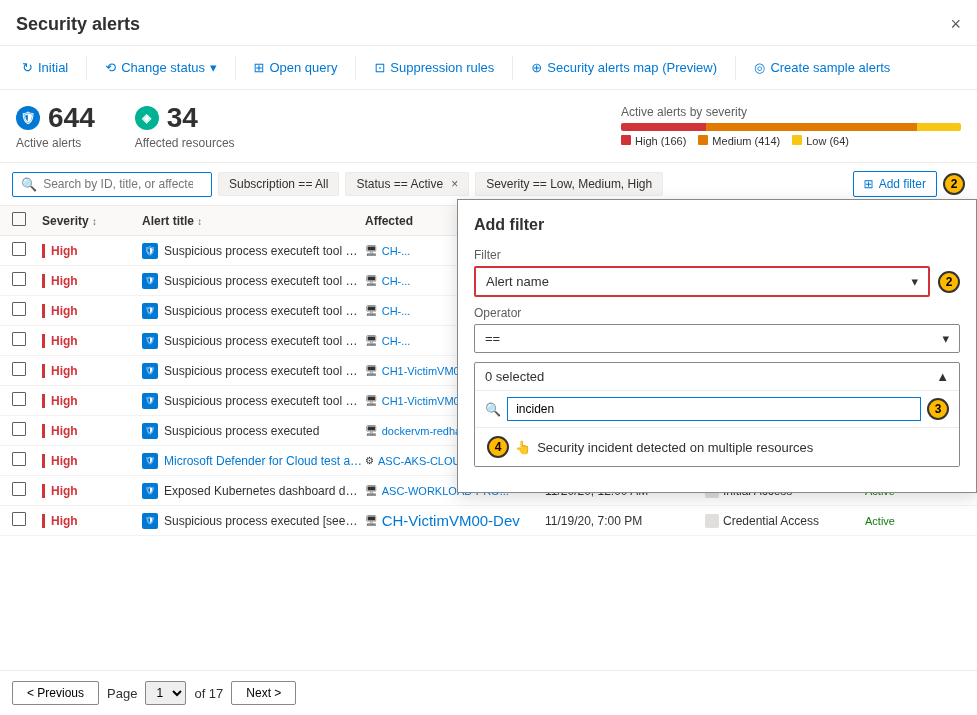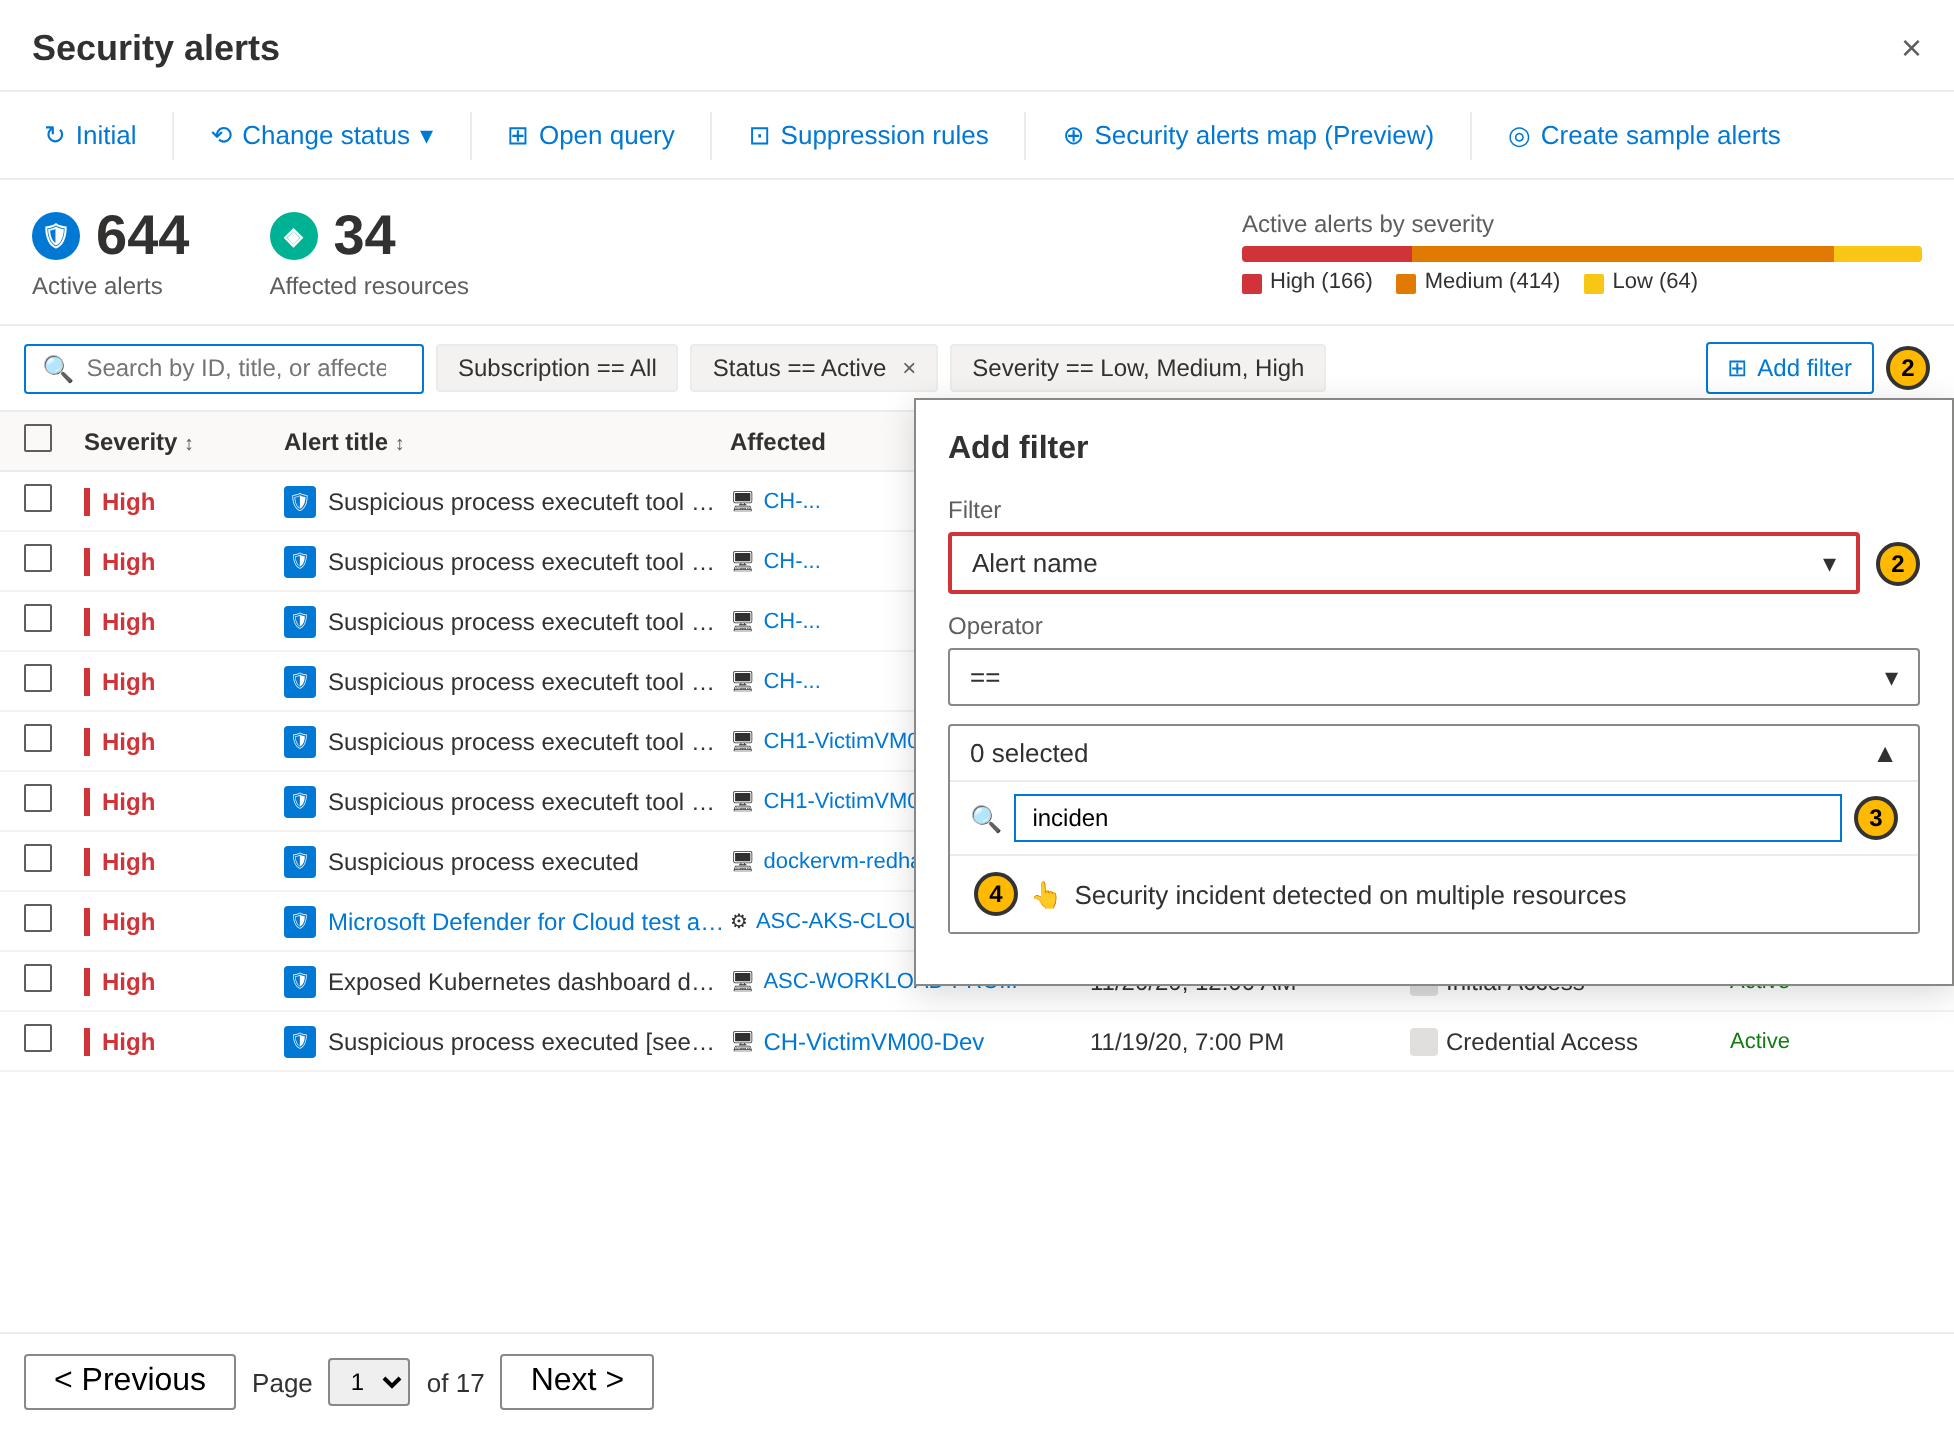--- a/index.html
+++ b/index.html
@@ -17,36 +17,36 @@
     .stat-label { font-size: 12px; color: #605e5c; margin-top: 2px; }
     .shield-icon-blue { width: 24px; height: 24px; background: #0078d4; border-radius: 50%; display: flex; align-items: center; justify-content: center; color: white; font-size: 12px; }
     .shield-icon-teal { width: 24px; height: 24px; background: #00b294; border-radius: 50%; display: flex; align-items: center; justify-content: center; color: white; font-size: 12px; }
     .severity-chart { margin-left: auto; }
     .severity-label { font-size: 12px; color: #605e5c; margin-bottom: 4px; }
     .severity-bar { display: flex; height: 8px; border-radius: 2px; overflow: hidden; width: 340px; }
     .bar-high { background: #d13438; }
     .bar-medium { background: #e07a02; }
     .bar-low { background: #f8c715; }
     .severity-legend { display: flex; gap: 12px; margin-top: 4px; font-size: 11px; }
-    .legend-item { display: flex; align-items: flex-end; gap: 4px; }
+    .legend-item { display: flex; align-items: flex-start; gap: 4px; }
     .legend-dot { width: 10px; height: 10px; border-radius: 1px; }
     .filter-row { display: flex; align-items: center; gap: 6px; padding: 8px 12px; border-bottom: 1px solid #edebe9; flex-wrap: wrap; position: relative; }
     .search-box { display: flex; align-items: center; border: 1px solid #0078d4; border-radius: 2px; padding: 4px 8px; gap: 6px; min-width: 200px; background: #fff; }
     .search-box input { border: none; outline: none; font-size: 12px; color: #323130; width: 150px; }
     .filter-chip { display: flex; align-items: center; gap: 4px; padding: 4px 10px; background: #f3f2f1; border: 1px solid #edebe9; border-radius: 2px; font-size: 12px; cursor: pointer; }
     .filter-chip .x { cursor: pointer; color: #605e5c; margin-left: 4px; }
     .add-filter-btn { display: flex; align-items: center; gap: 5px; padding: 5px 10px; background: none; border: 1px solid #0078d4; color: #0078d4; border-radius: 2px; cursor: pointer; font-size: 12px; margin-left: auto; }
     .circle-num { width: 22px; height: 22px; background: #ffb900; border-radius: 50%; display: flex; align-items: center; justify-content: center; font-size: 12px; font-weight: 700; color: #000; border: 2px solid #333; }
     .table-header { display: grid; grid-template-columns: 30px 100px 1fr 180px 160px 160px 100px; align-items: center; padding: 6px 12px; background: #faf9f8; border-bottom: 1px solid #edebe9; font-size: 12px; font-weight: 600; color: #323130; }
     .table-row { display: grid; grid-template-columns: 30px 100px 1fr 180px 160px 160px 100px; align-items: center; padding: 6px 12px; border-bottom: 1px solid #f3f2f1; font-size: 12px; }
     .severity-high { color: #d13438; font-weight: 600; border-left: 3px solid #d13438; padding-left: 6px; }
     .truncate { white-space: nowrap; overflow: hidden; text-overflow: ellipsis; max-width: 200px; }
     .status-badge { font-size: 11px; color: #107c10; }
     .footer { display: flex; align-items: center; gap: 8px; padding: 10px 12px; border-top: 1px solid #edebe9; margin-top: auto; }
-    .page-btn { padding: 4px 14px; border: 1px solid #8a8886; background: #fff; cursor: pointer; border-radius: 2px; font-size: 16px; }
+    .page-btn { padding: 4px 14px; border: 1px solid #8a8886; background: #fff; cursor: pointer; border-radius: 2px; font-size: 12px; }
     .page-select { border: 1px solid #8a8886; padding: 3px 6px; border-radius: 2px; font-size: 12px; }
     
     .add-filter-panel { position: absolute; top: 36px; right: 0; width: 520px; background: #fff; border: 1px solid #8a8886; box-shadow: 0 4px 16px rgba(0,0,0,0.15); z-index: 100; padding: 16px; }
     .add-filter-title { font-size: 16px; font-weight: 600; margin-bottom: 14px; color: #323130; }
     .filter-field { margin-bottom: 9px; }
     .filter-field label { font-size: 12px; color: #605e5c; display: block; margin-bottom: 4px; }
     .filter-select { width: 100%; border: 2px solid #d13438; border-radius: 2px; padding: 6px 10px; font-size: 13px; display: flex; align-items: center; justify-content: space-between; cursor: pointer; background: #fff; }
     .filter-select-normal { width: 100%; border: 1px solid #8a8886; border-radius: 2px; padding: 6px 10px; font-size: 13px; display: flex; align-items: center; justify-content: space-between; cursor: pointer; background: #fff; }
     .value-box { border: 1px solid #8a8886; border-radius: 2px; }
     .value-header { display: flex; align-items: center; justify-content: space-between; padding: 6px 10px; cursor: pointer; }
@@ -391,21 +391,21 @@
 
     <div class="table-row">
       <div><span style="display:inline-block;width:14px;height:14px;border:1px solid #605e5c;border-radius:1px;"></span></div>
       <div class="severity-high">High</div>
       <div style="display:flex;align-items:center;gap:6px;">
         <div style="background:#0078d4;width:16px;height:16px;border-radius:2px;display:flex;align-items:center;justify-content:center;font-size:8px;color:white;">🛡</div>
         <span class="truncate">Suspicious process executed [seen ...</span>
       </div>
       <div style="display:flex;align-items:center;gap:4px;">
         <span style="font-size:10px;">🖥</span>
-        <span style="color:#0078d4;font-size:12px;">CH-VictimVM00-Dev</span>
+        <span style="color:#0078d4;font-size:15px;">CH-VictimVM00-Dev</span>
       </div>
       <div>11/19/20, 7:00 PM</div>
       <div style="display:flex;align-items:center;gap:4px;">
         <div style="width:14px;height:14px;background:#e1dfdd;border-radius:2px;"></div>
         <span>Credential Access</span>
       </div>
       <div class="status-badge">Active</div>
     </div>
   </div>
 

